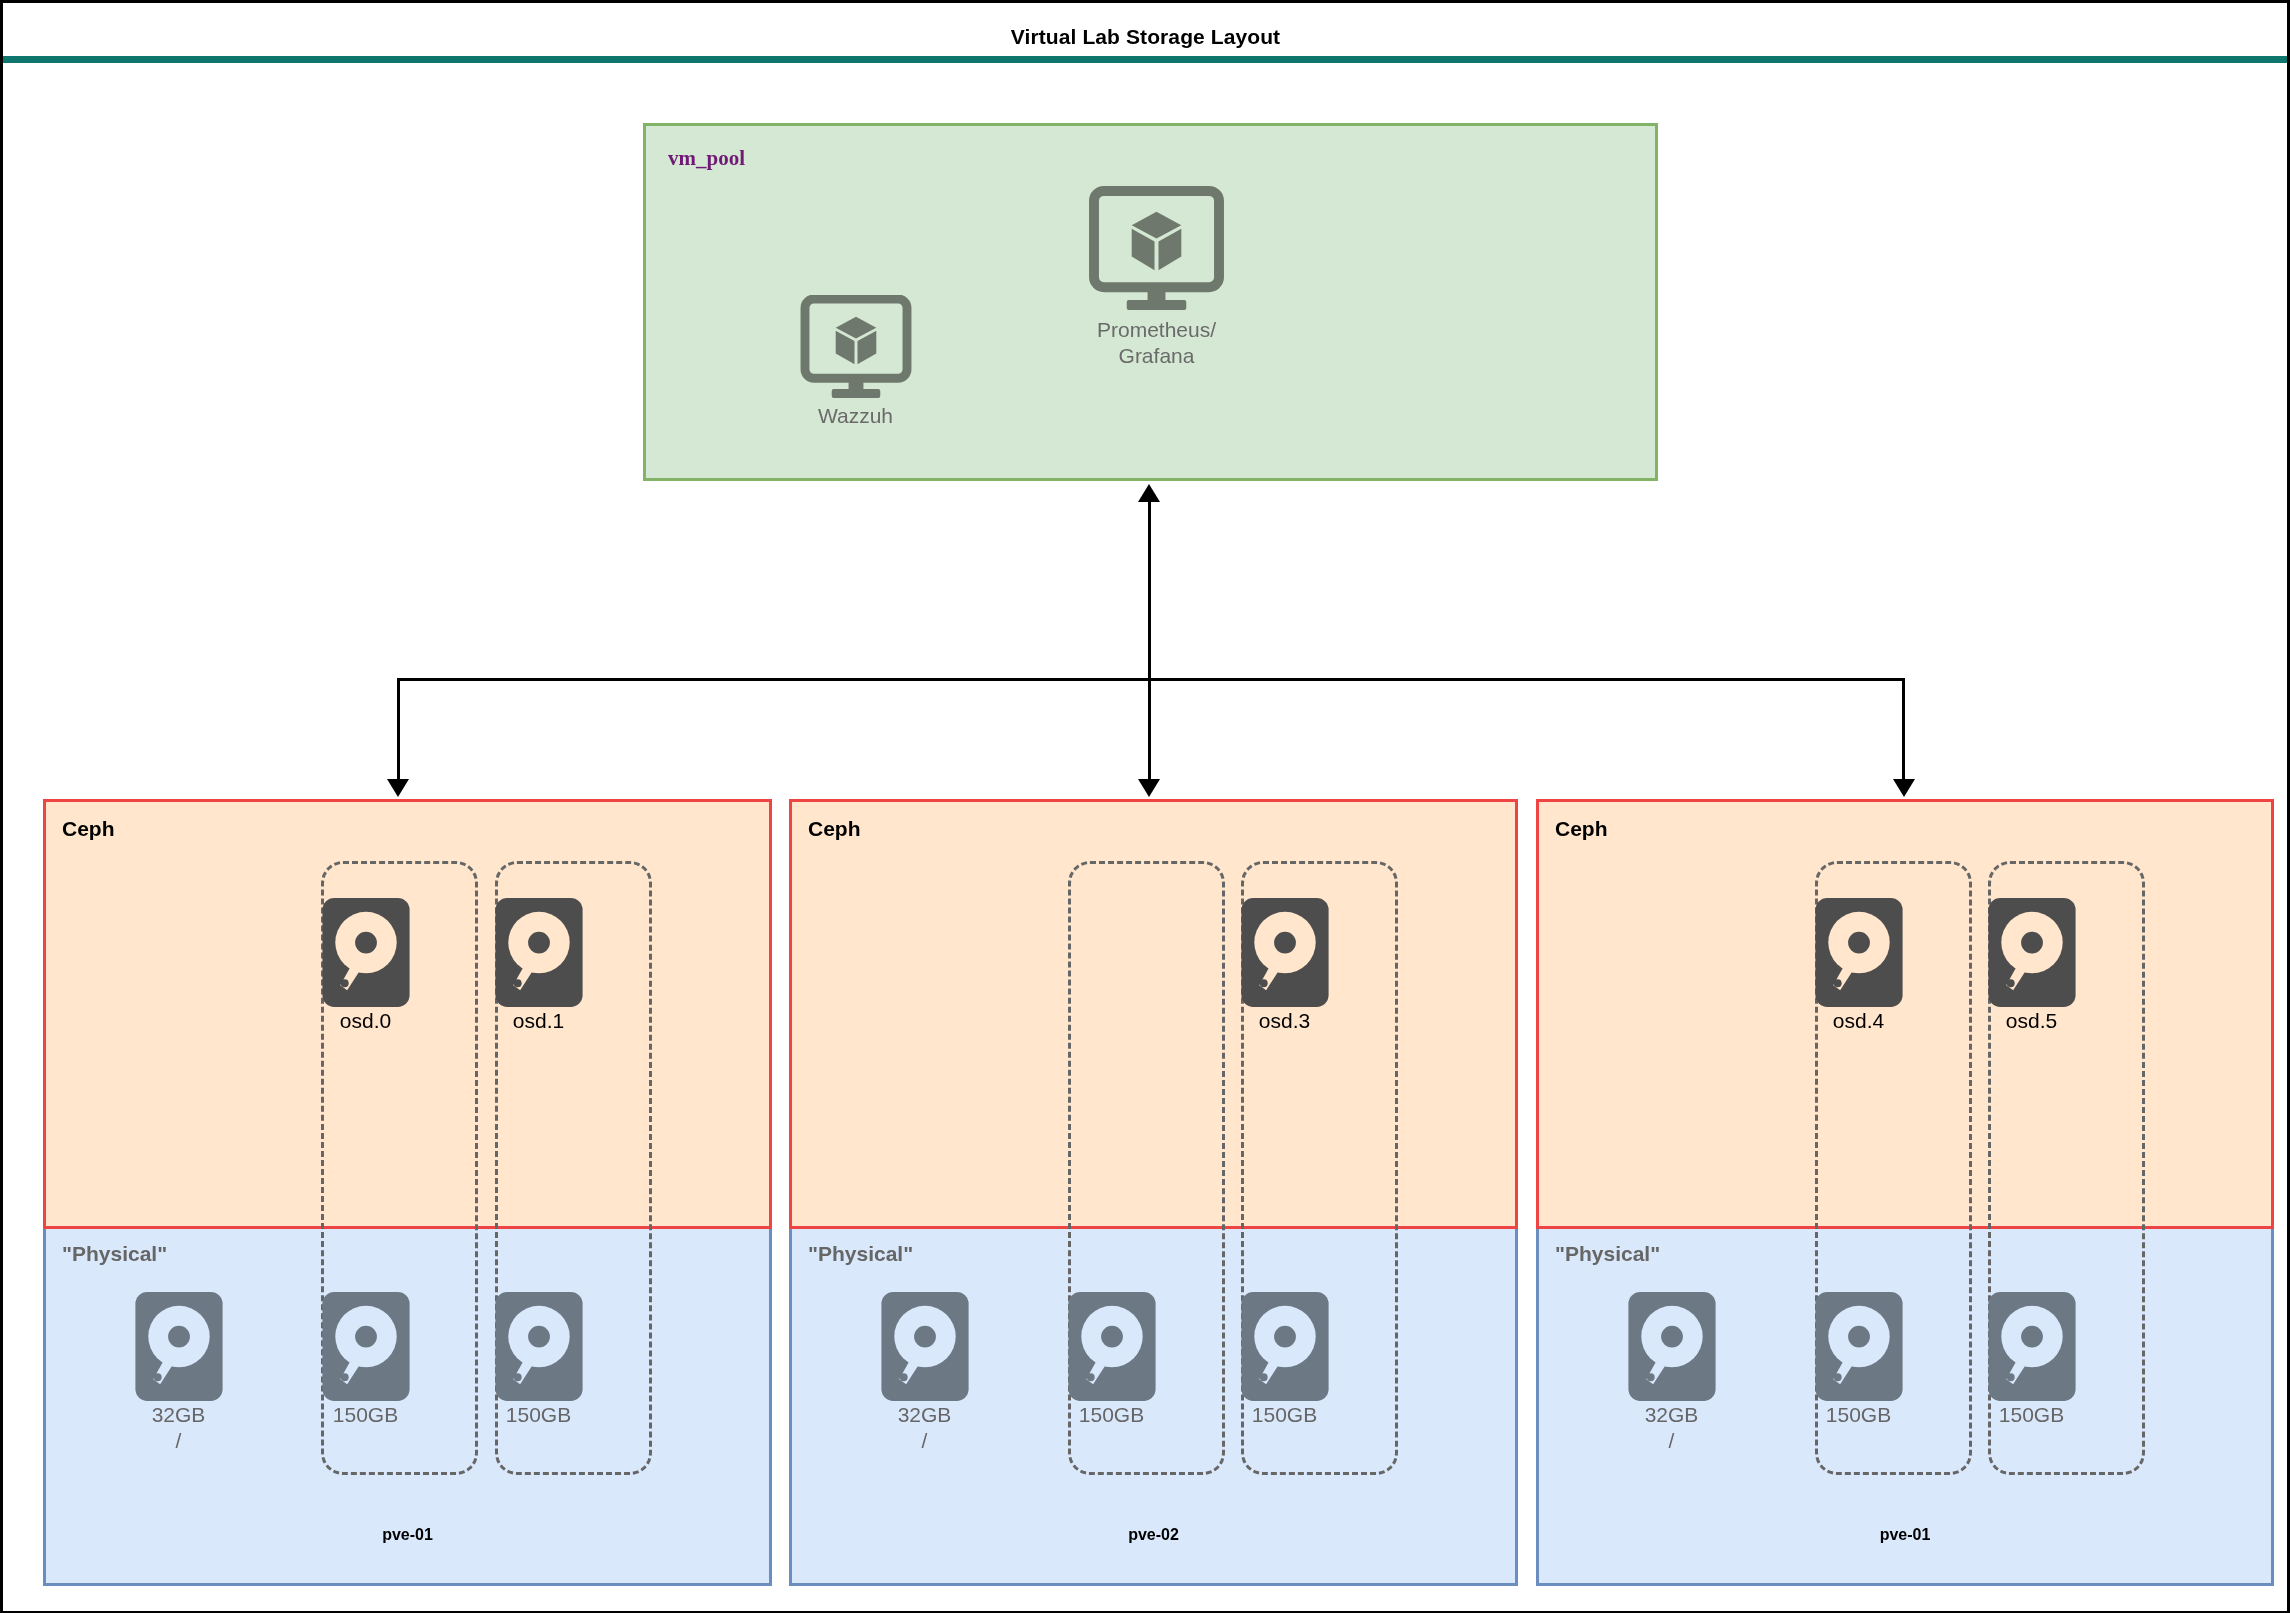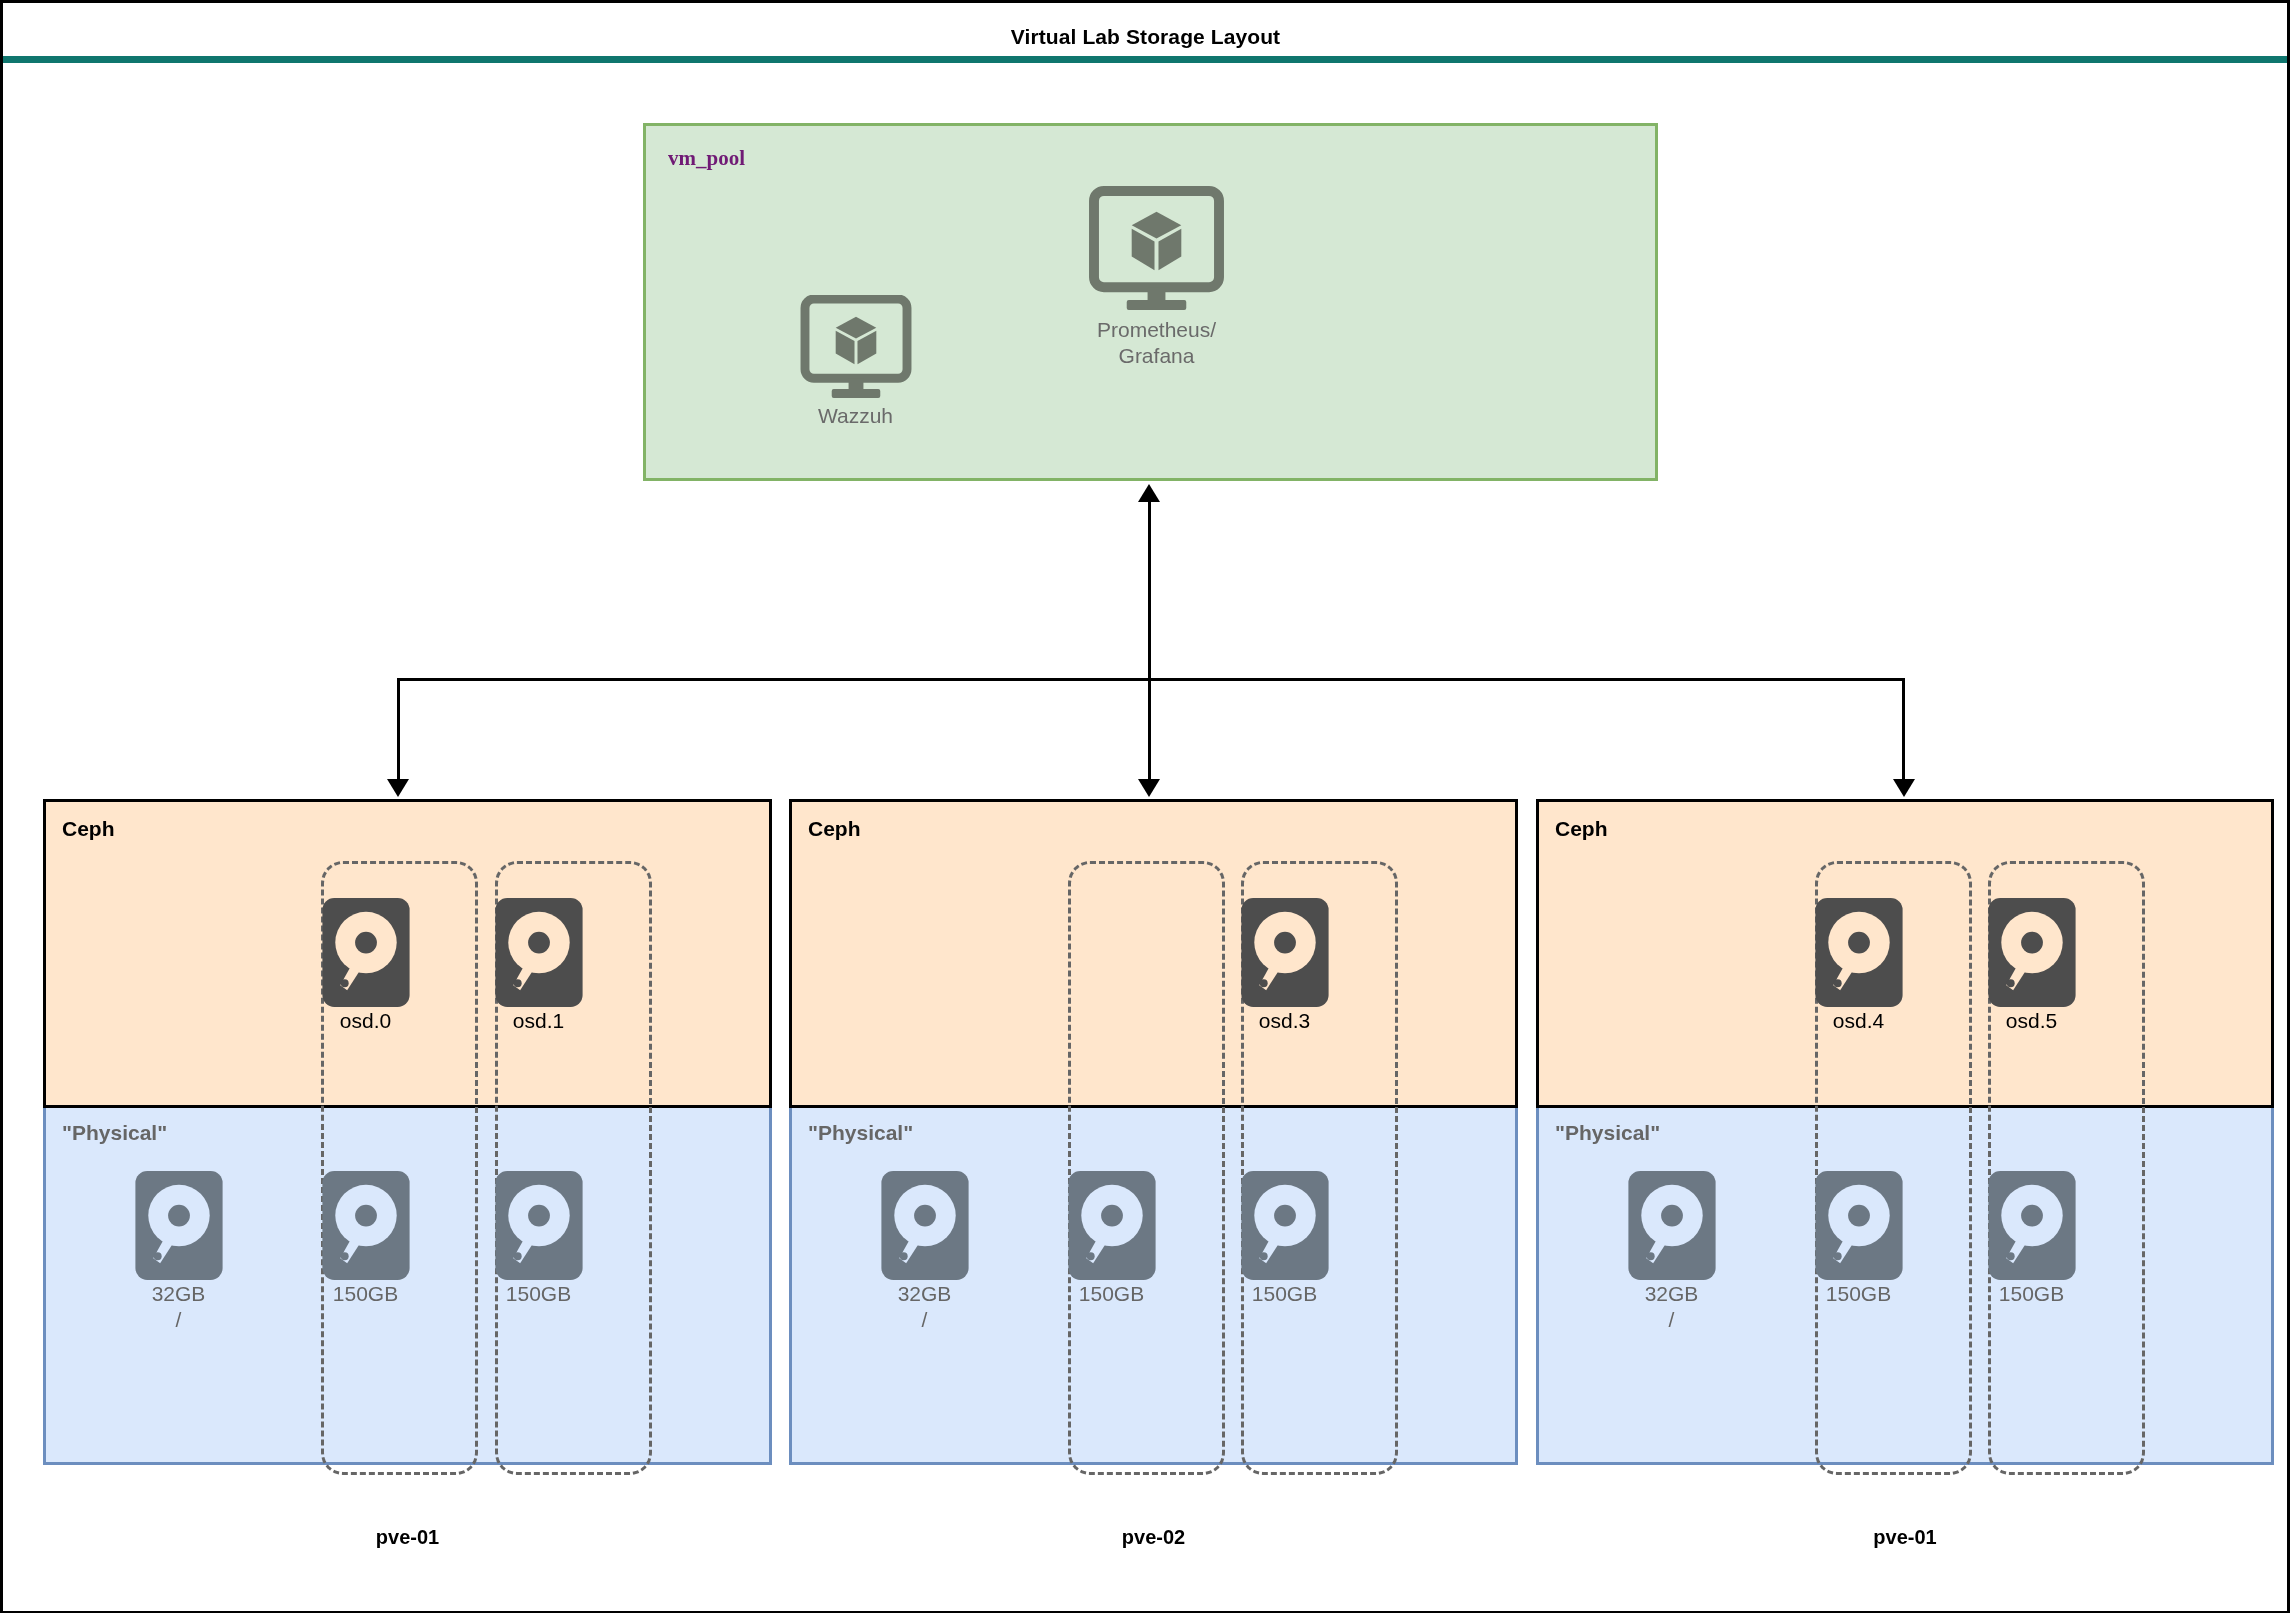--- a/index.html
+++ b/index.html
@@ -89,23 +89,23 @@
 
   
   .node{ position:absolute; top:796px; width:729px; }
   .node-1{ left:40px; }
   .node-2{ left:786px; }
   .node-3{ left:1533px; }
   .node-3.wide{ width:738px; }
 
   .ceph{
     position:relative;
-    height:309px;
+    height:430px;
     background:#ffe6cc;
-    border:3px solid #000000;
+    border:3px solid #ef4444;
     box-sizing:border-box;
   }
   .ceph .hdr{
     position:absolute;
     left:16px; top:15px;
     font-size:21px; font-weight:bold; color:#000000;
   }
   .phys{
     position:relative;
     height:357px;
@@ -117,21 +117,21 @@
   .phys .hdr{
     position:absolute;
     left:16px; top:13px;
     font-size:21px; font-weight:bold; color:#666666;
   }
   .nodename{
     position:absolute;
     top:1523px;
     width:729px;
     text-align:center;
-    font-size:20px;
+    font-size:16px;
     font-weight:bold;
     color:#000000;
   }
   .nodename.n1{ left:40px; }
   .nodename.n2{ left:786px; }
   .nodename.n3{ left:1533px; width:738px; }
 
   
   .dash{
     position:absolute;

